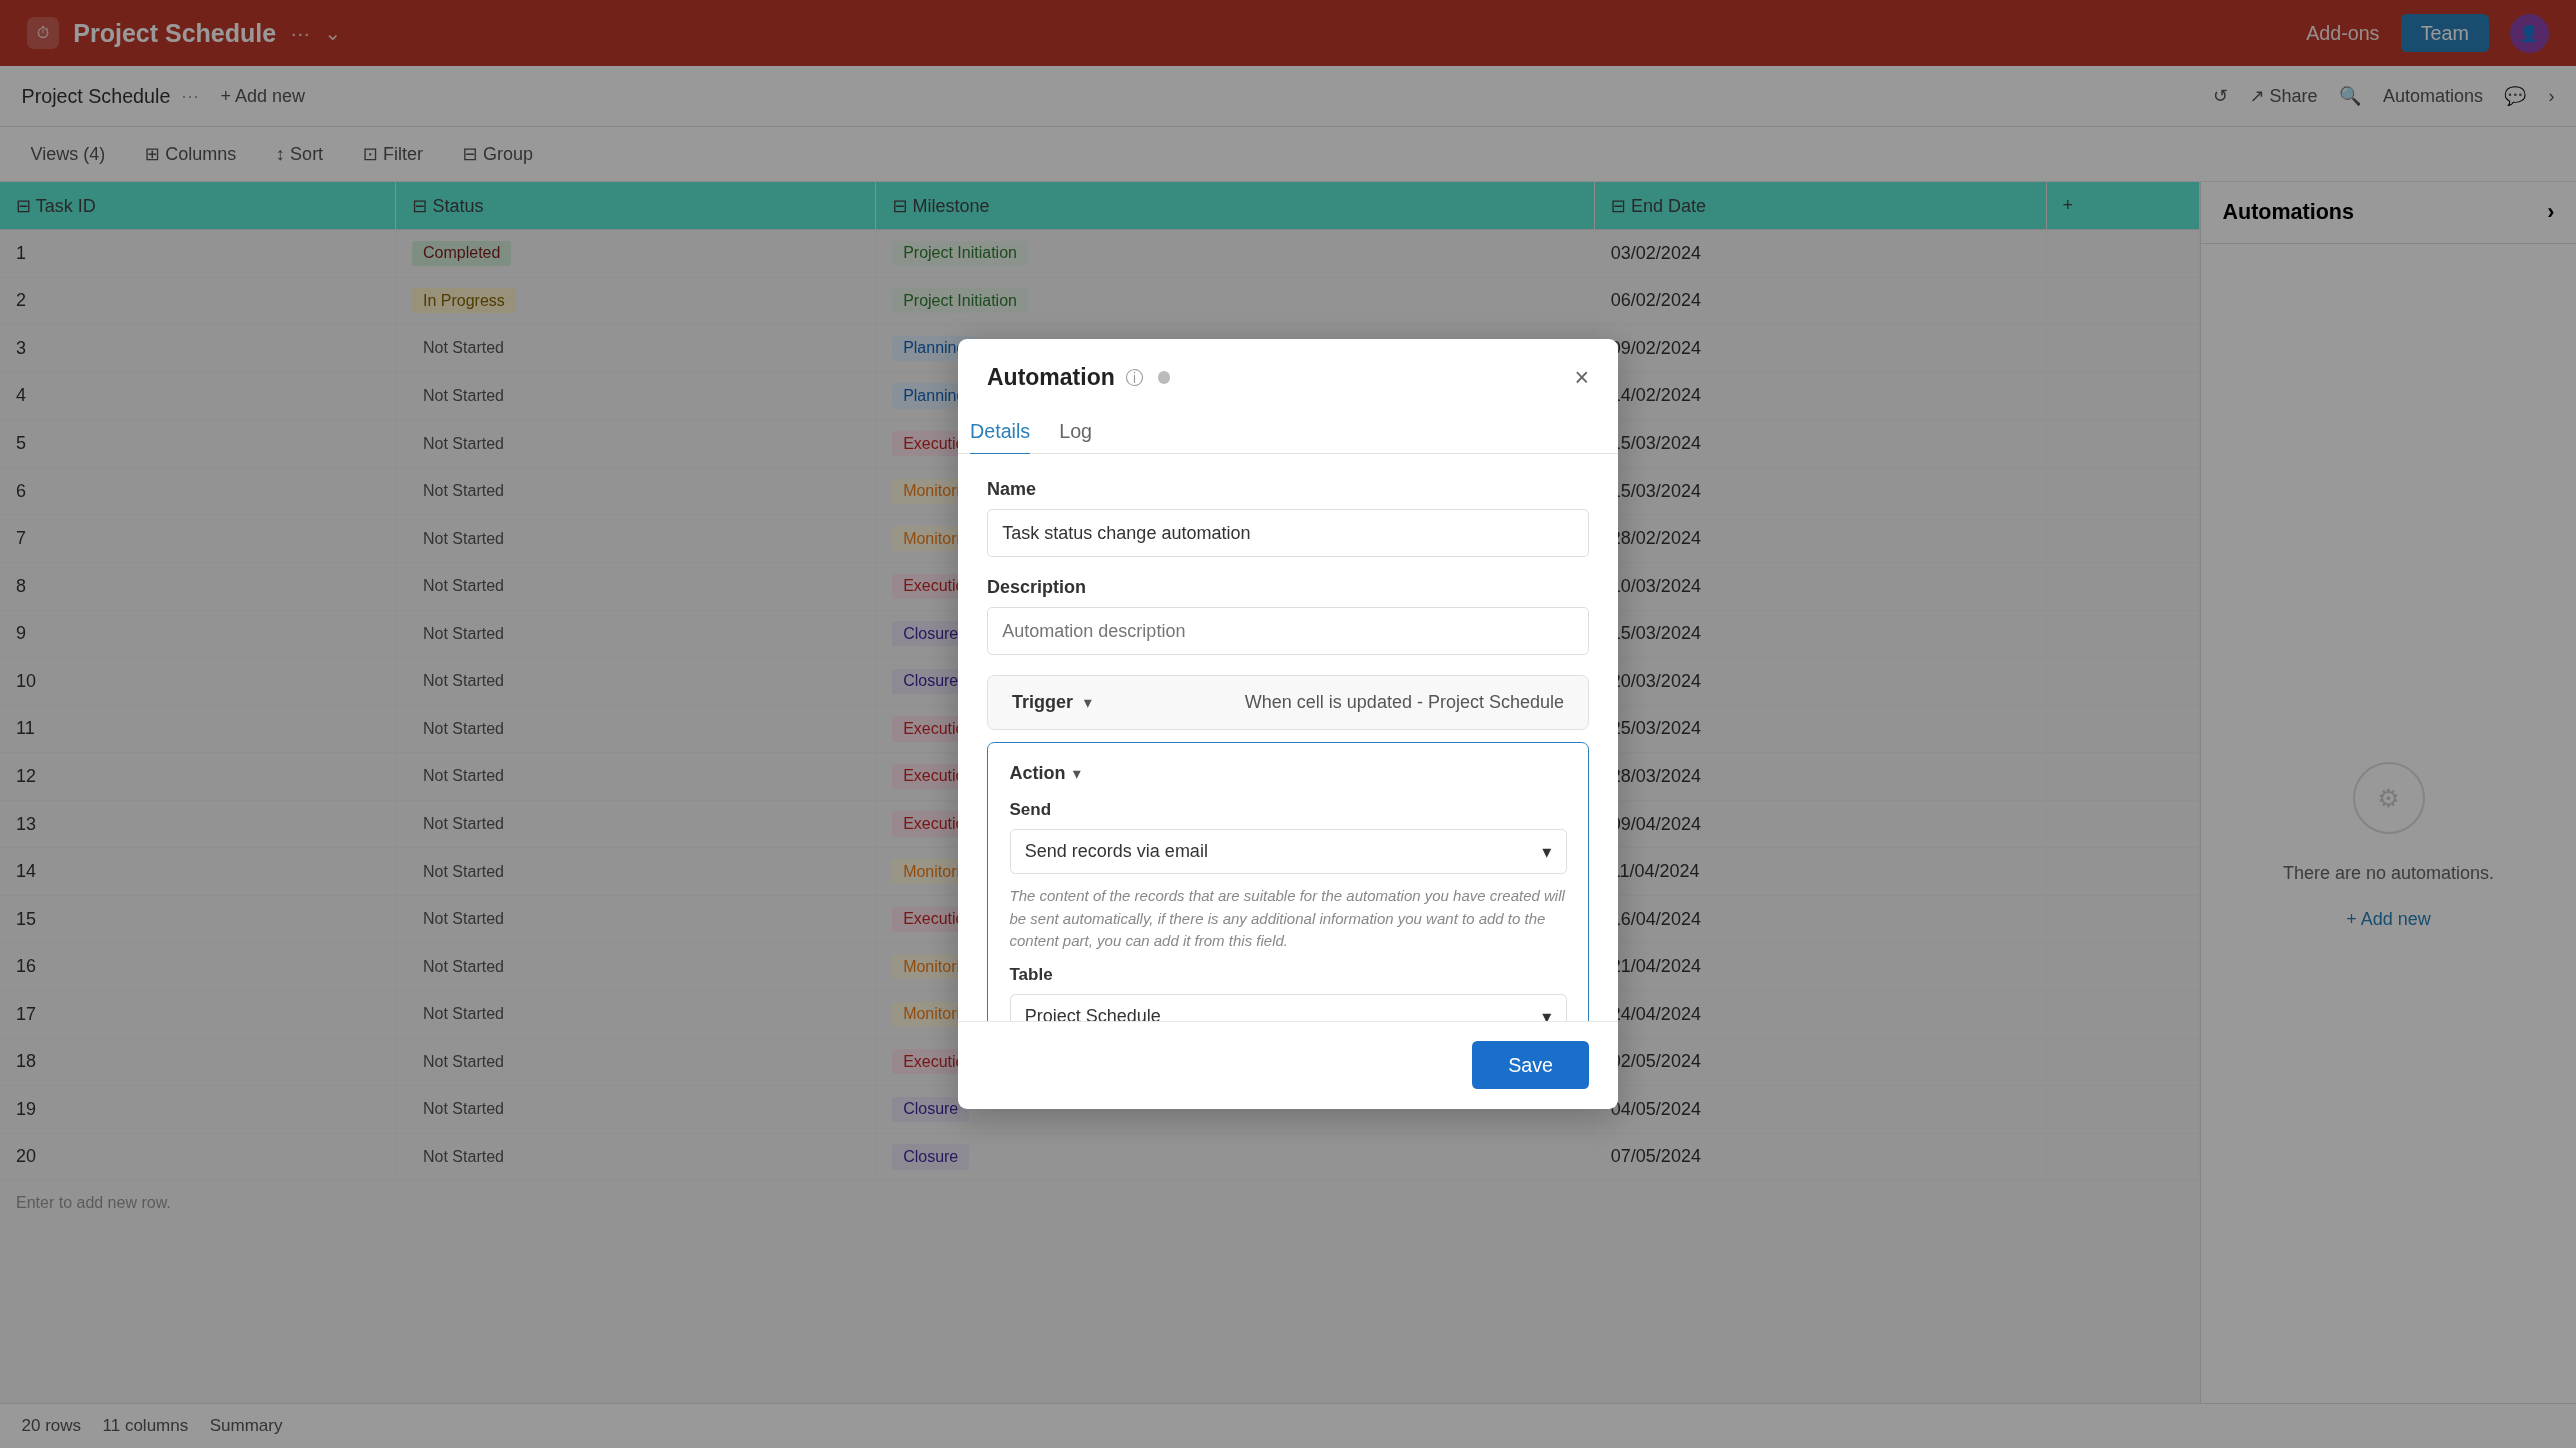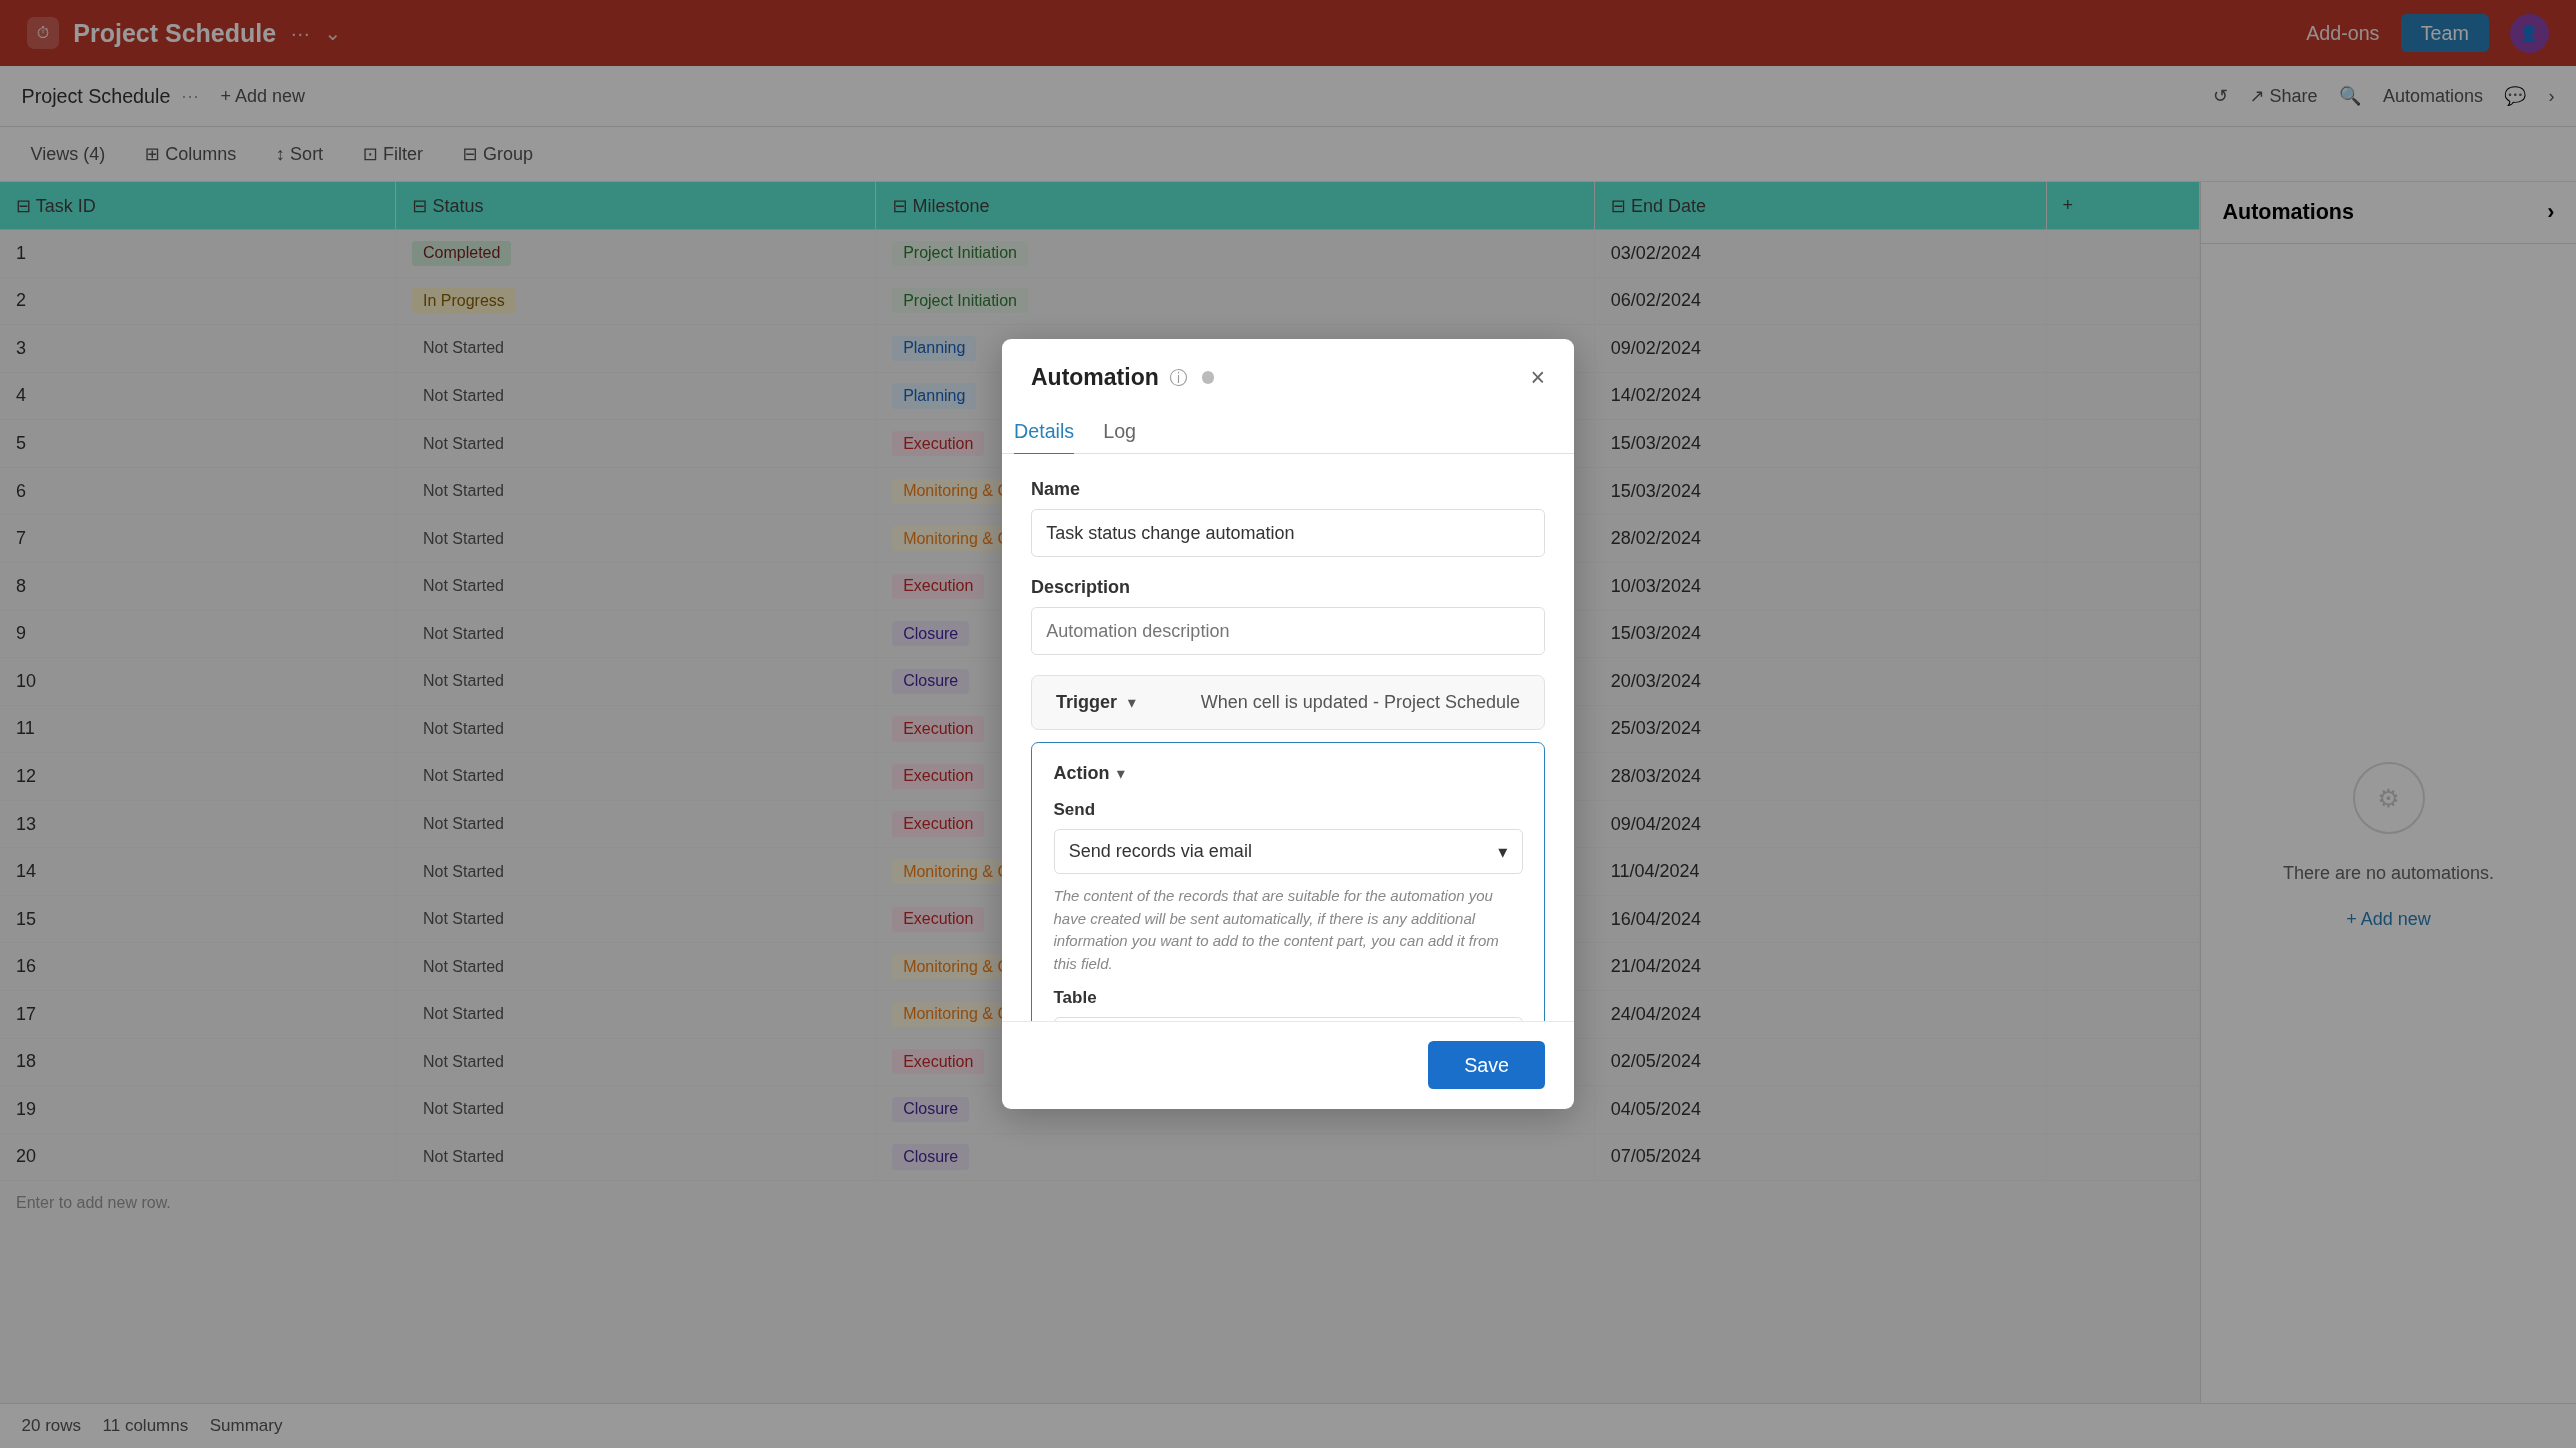--- a/index.html
+++ b/index.html
@@ -154,21 +154,21 @@
       z-index: 100;
       display: flex;
       align-items: center;
       justify-content: center;
     }
 
     
     .modal {
       background: #fff;
       border-radius: 9px;
-      width: 572px;
+      width: 660px;
       max-height: 770px;
       box-shadow: 0 7.2px 36px rgba(0,0,0,0.25);
       display: flex;
       flex-direction: column;
       position: relative;
     }
     .modal-header {
       padding: 25px 29px 18px;
       display: flex;
       align-items: center;

